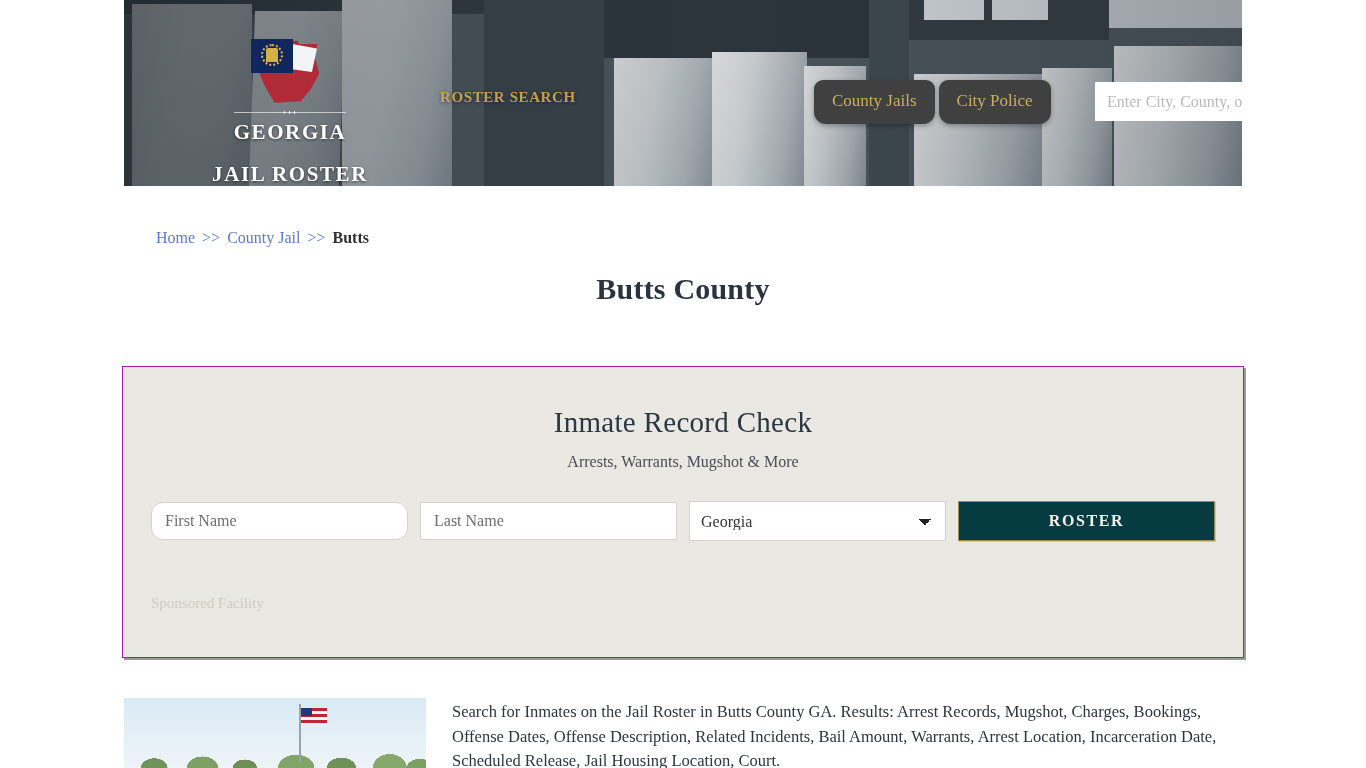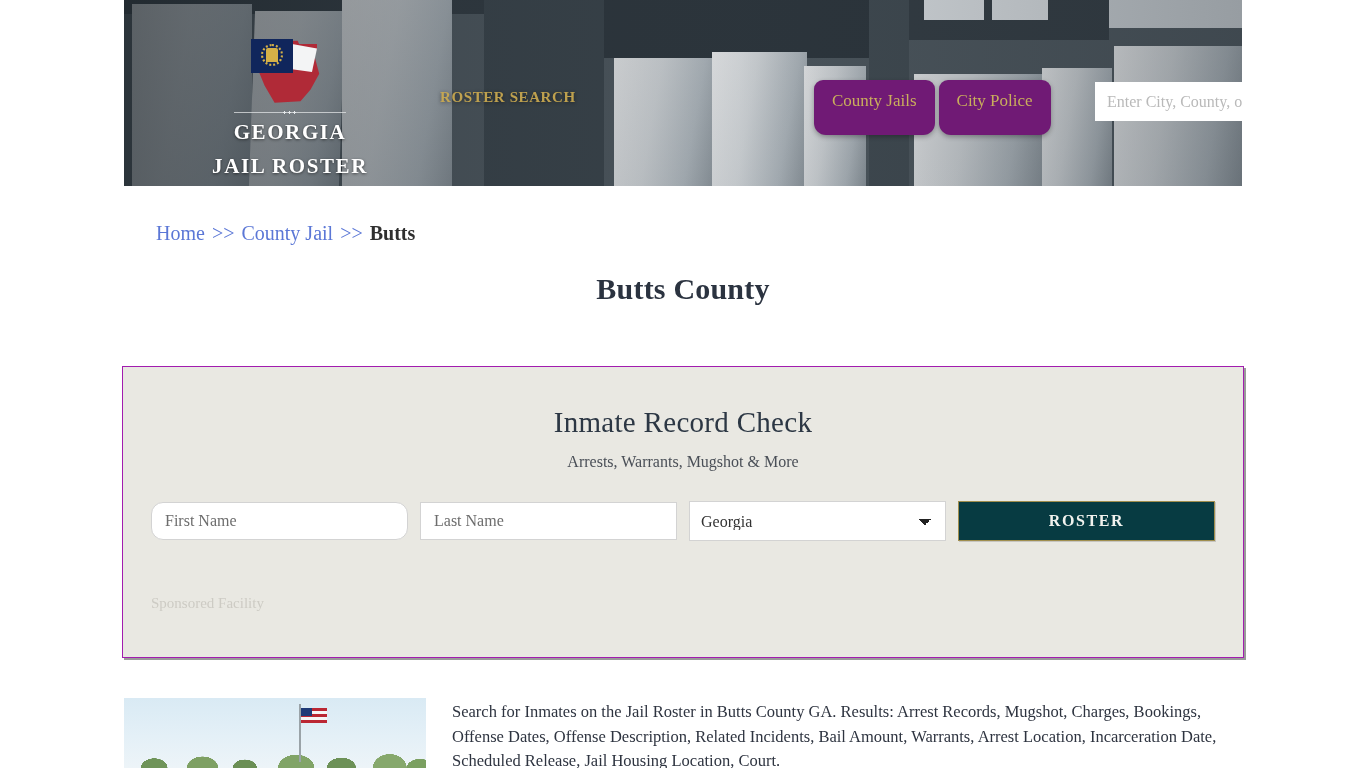--- a/index.html
+++ b/index.html
@@ -86,43 +86,43 @@
 
   .roster-search-text {
     position:absolute; left:316px; top:89px; z-index:5;
     color:#caa94f; font-size:15px; letter-spacing:.6px; font-weight:600;
     text-shadow:0 1px 4px rgba(0,0,0,.5);
     opacity:.92;
   }
 
   .nav-btns { position:absolute; left:690px; top:80px; z-index:6; display:flex; gap:4px; }
   .nav-btn {
-    background:#701a75;
+    background:#404040;
     color:#c9ae5c;
     font-size:17px;
-    padding:11px 18px 24px;
+    padding:11px 18px 13px;
     border-radius:9px 9px 12px 12px;
     cursor:pointer;
     white-space:nowrap;
     box-shadow:0 2px 5px rgba(0,0,0,.3);
   }
 
   .hdr-search { position:absolute; left:971px; top:82px; z-index:6; display:flex; height:39px; }
   .hdr-search input {
     width:218px; height:39px; border:none; outline:none;
     background:#ffffff; padding:0 12px;
     font-family:"Liberation Serif","DejaVu Serif",serif;
     font-size:16px; color:#3a3a3a;
   }
   .hdr-search input::placeholder { color:#b9b9b9; }
 
   
   .breadcrumb {
-    position:absolute; left:156px; top:222px;
-    font-size:20px; color:#2f2f2f;
+    position:absolute; left:156px; top:229px;
+    font-size:16px; color:#2f2f2f;
   }
   .breadcrumb a { color:#5b77d6; text-decoration:none; }
   .breadcrumb .sep { color:#5b77d6; margin:0 7px; }
   .breadcrumb .current { color:#2f2f2f; font-weight:bold; }
 
   
   .page-title {
     position:absolute; left:0; top:272px; width:1366px;
     text-align:center; font-size:30px; font-weight:bold; color:#2b3340;
     letter-spacing:.2px;
@@ -249,21 +249,21 @@
       <div class="logo-mark">
         <div class="ga-shape"></div>
         <div class="ga-stripe" style="top:6px;"></div>
         <div class="ga-white"></div>
         <div class="ga-blue"></div>
         <div class="ga-ring"></div>
         <div class="ga-seal"></div>
       </div>
       <div class="logo-rule"></div>
       <div class="logo-text">GEORGIA</div>
-      <div class="logo-text" style="margin-top:8px">JAIL ROSTER</div>
+      <div class="logo-text" style="margin-top:16px">JAIL ROSTER</div>
     </div>
 
     <div class="roster-search-text">ROSTER SEARCH</div>
 
     <div class="nav-btns">
       <div class="nav-btn">County Jails</div>
       <div class="nav-btn">City Police</div>
     </div>
 
     <div class="hdr-search">

